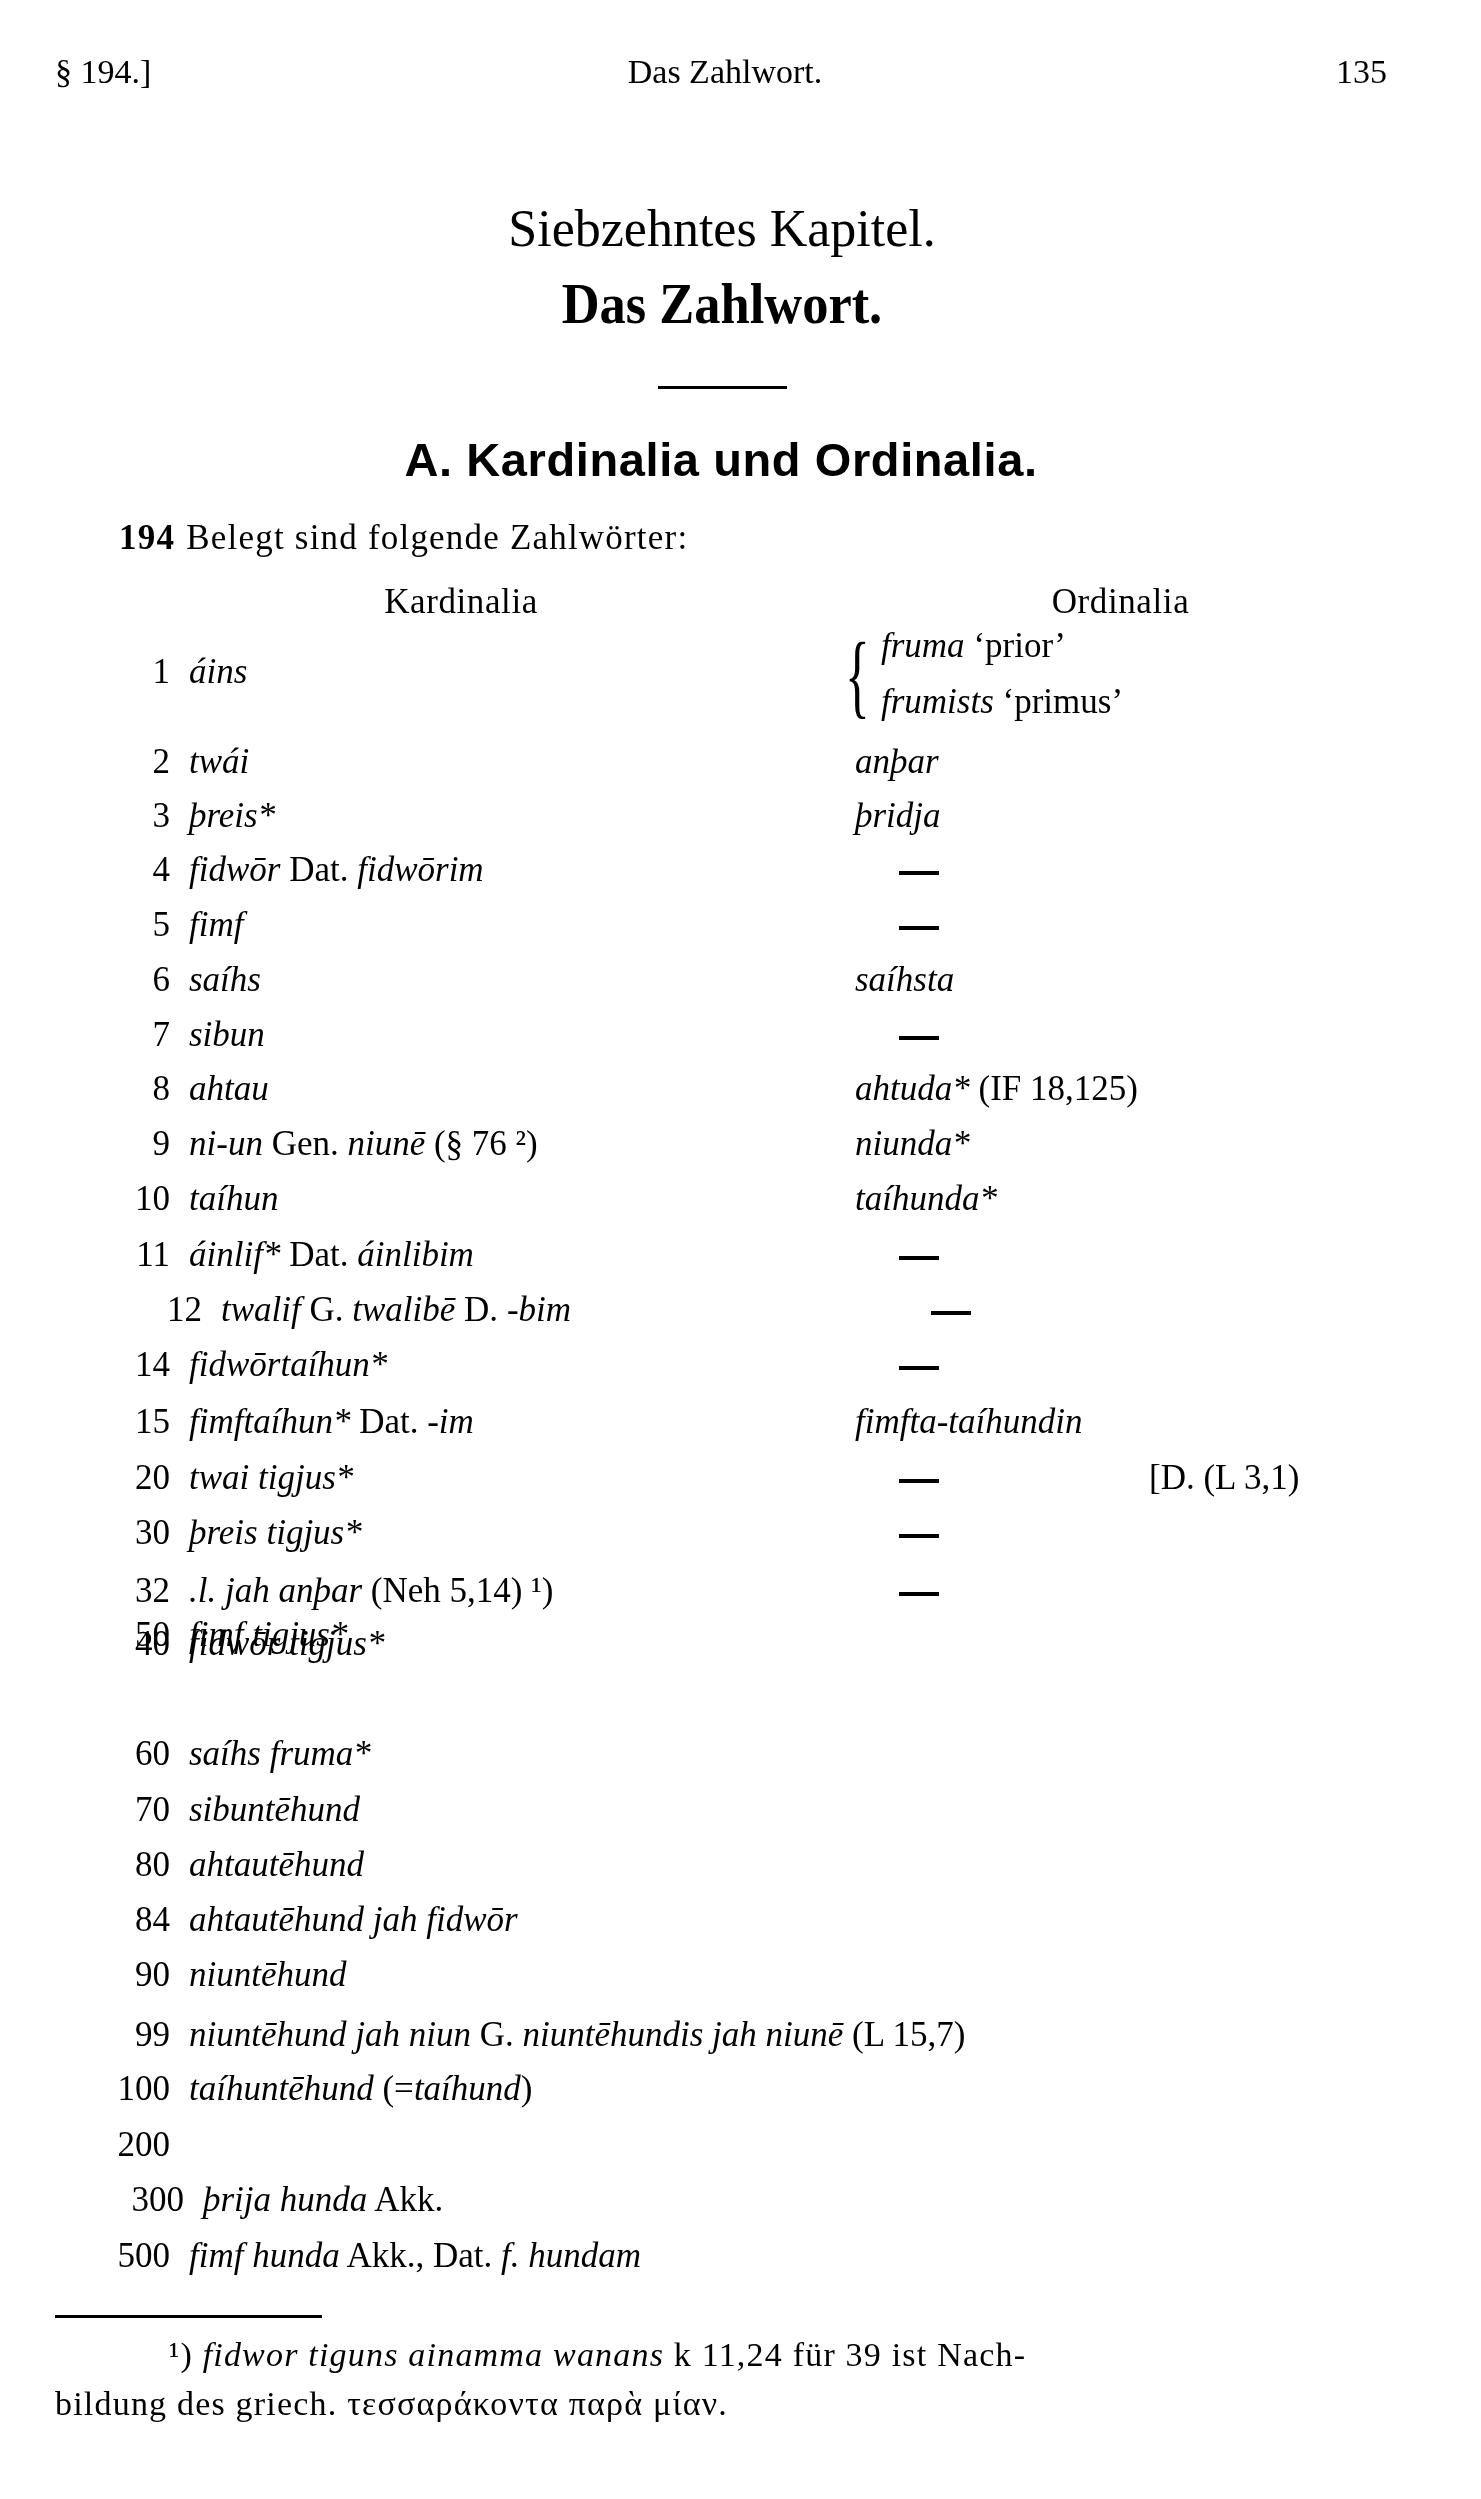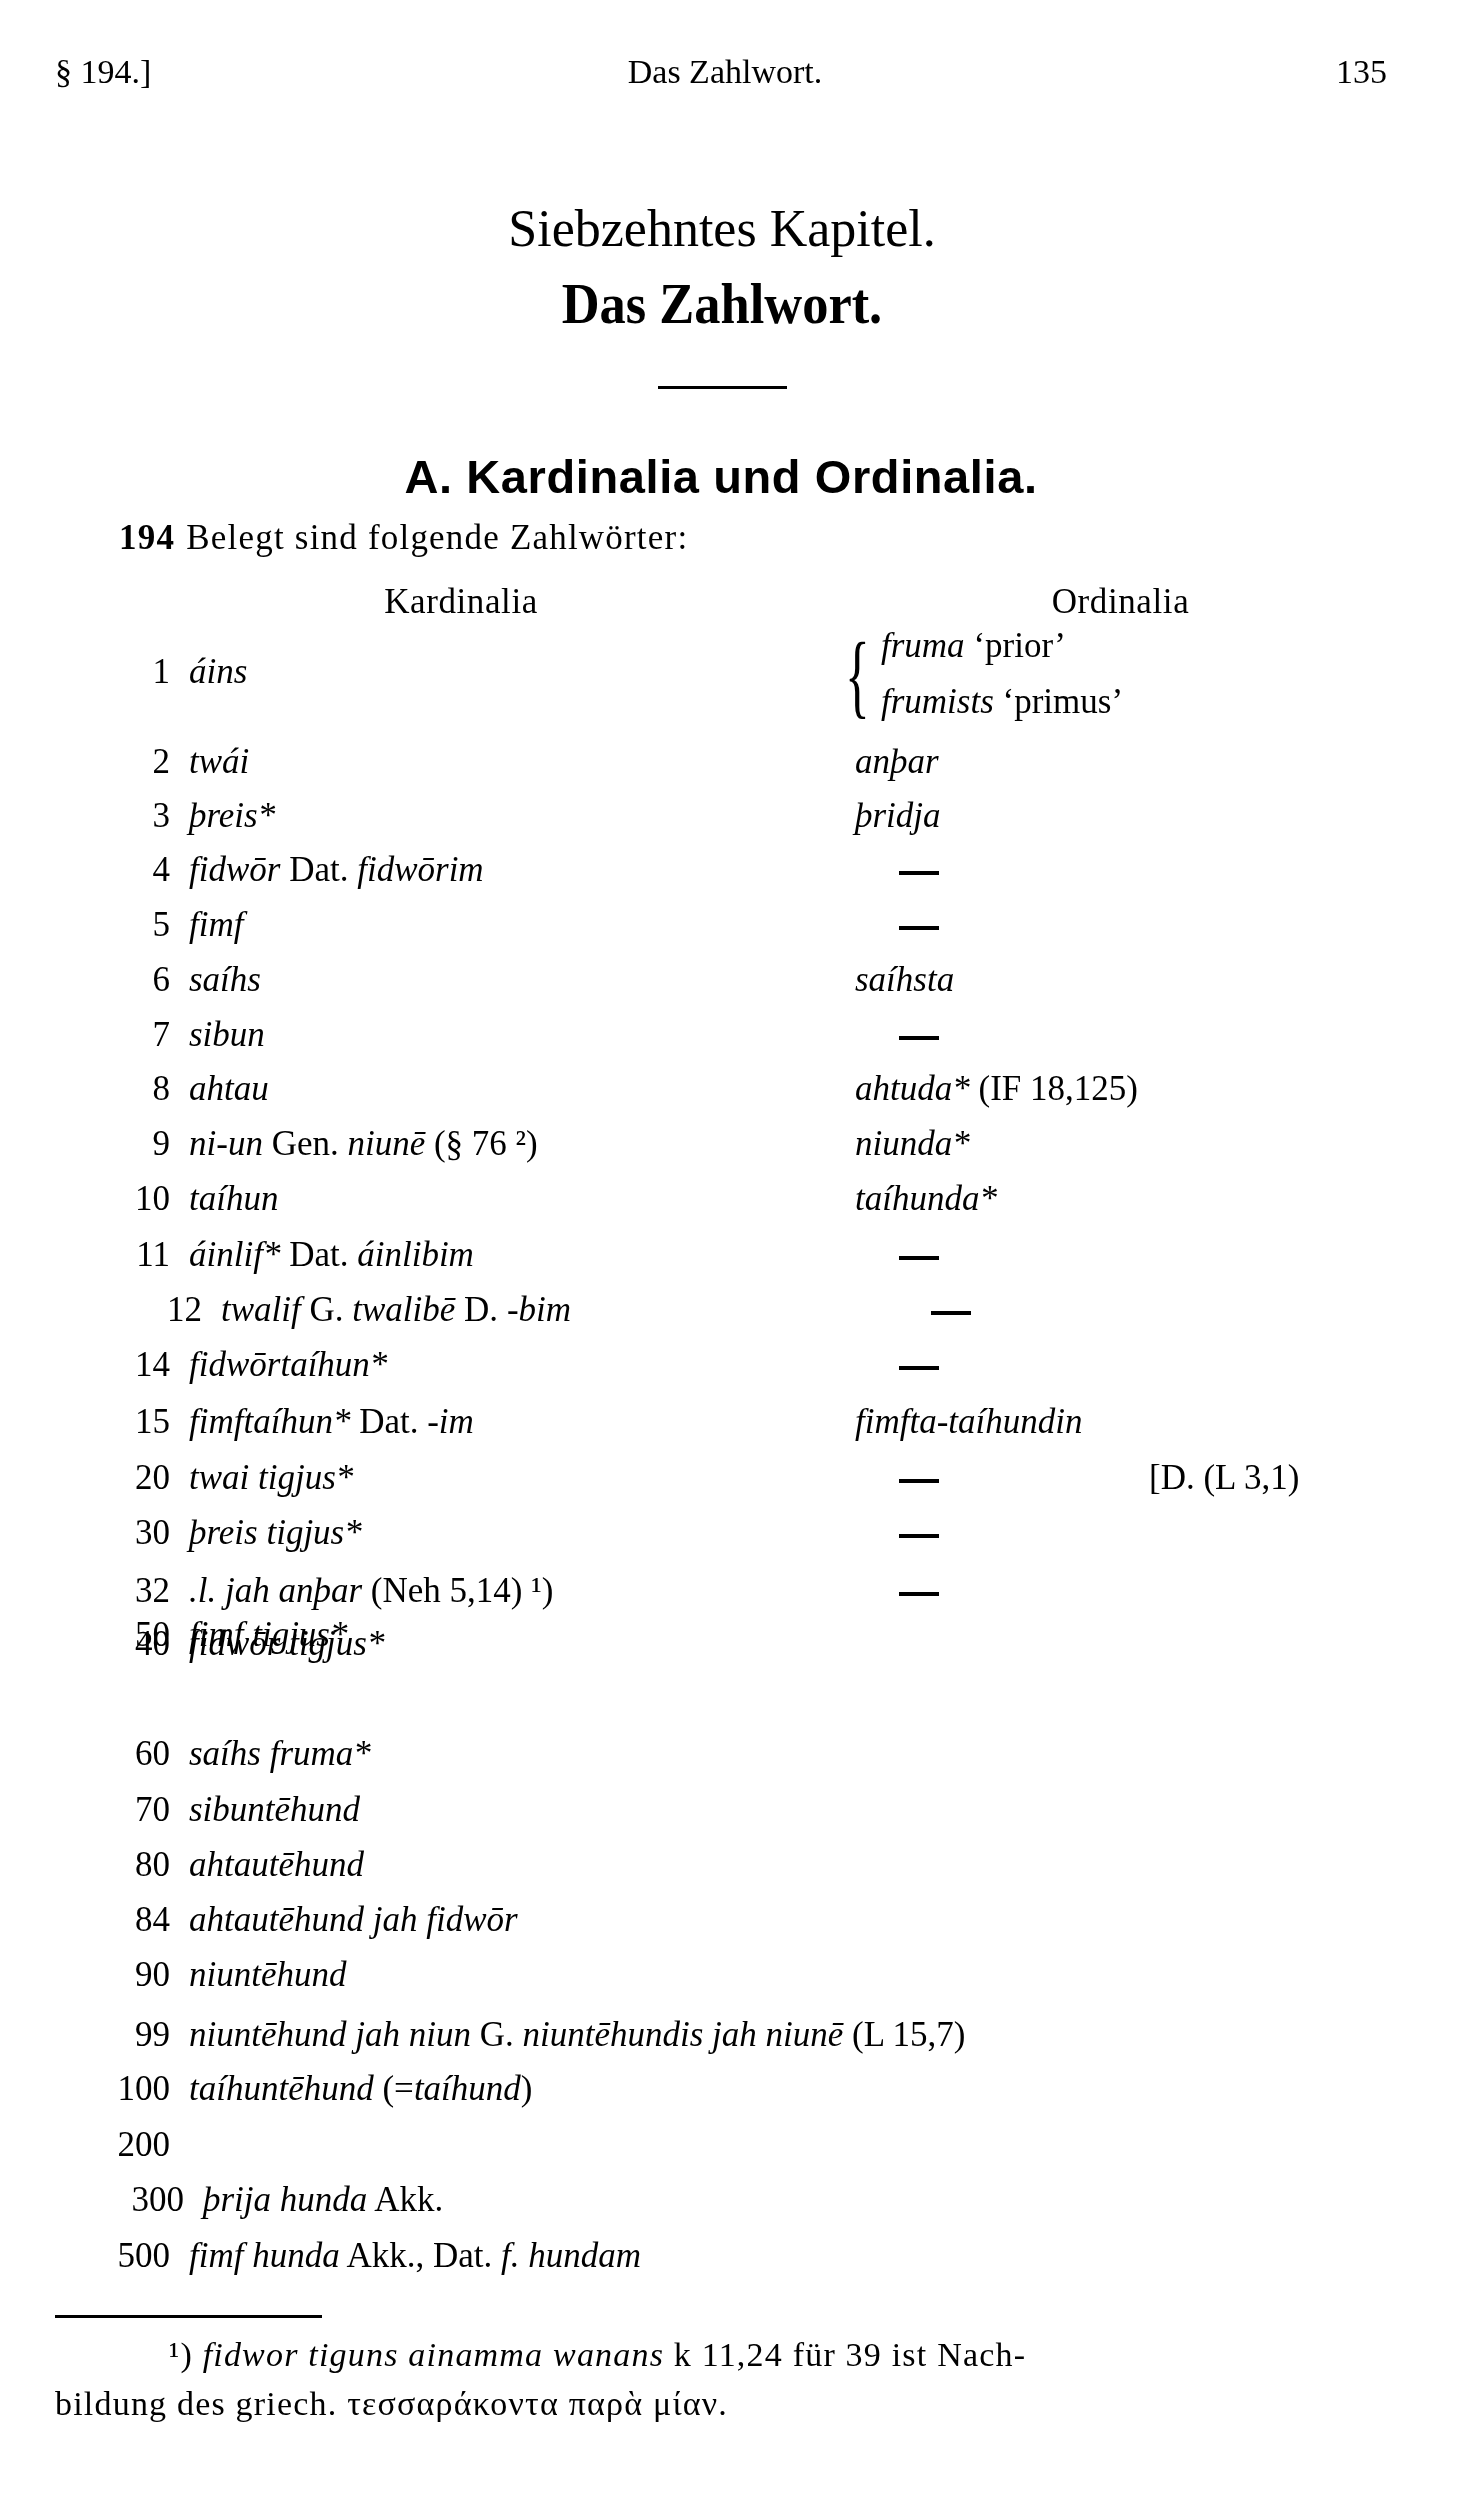--- a/index.html
+++ b/index.html
@@ -4,21 +4,21 @@
 <style>
   html, body { margin: 0; padding: 0; background: #ffffff; }
   body { width: 1481px; height: 2500px; position: relative; overflow: hidden;
          font-family: "Liberation Serif", "DejaVu Serif", serif; color: #000; }
   .abs { position: absolute; white-space: nowrap; line-height: 1; }
   .hdr { font-size: 34px; top: 55px; }
   .title1 { font-size: 52px; left: 0; width: 1444px; text-align: center; top: 203px; }
   .title2 { font-size: 57px; left: 0; width: 1444px; text-align: center; top: 275px; font-weight: bold; transform: scaleX(0.92); }
   .rule-top { position: absolute; left: 658px; top: 386px; width: 129px; height: 2.5px; background: #000; }
   .section { font-size: 47px; left: 0; width: 1442px; text-align: center; top: 436px;
-             font-family: "Liberation Sans", "DejaVu Sans", sans-serif; font-weight: bold; letter-spacing: 0.6px; margin-top: 17px; }
+             font-family: "Liberation Sans", "DejaVu Sans", sans-serif; font-weight: bold; letter-spacing: 0.6px; }
   .para { font-size: 35px; left: 119px; top: 520px; letter-spacing: 1.2px; }
   .para .num { font-weight: bold; margin-right: 11.2px; }
   .colhead { font-size: 35px; top: 584px; letter-spacing: 0.6px; }
   .row { position: absolute; left: 0; width: 1481px; height: 50px; font-size: 35px; line-height: 1; }
   .row .n { position: absolute; right: calc(1481px - 170px); text-align: right; white-space: nowrap; }
   .row .k { position: absolute; left: 189px; white-space: nowrap; }
   .row .o { position: absolute; left: 855px; white-space: nowrap; }
   .row .note { position: absolute; left: 1149px; white-space: nowrap; }
   .it { font-style: italic; }
   .dash { display: inline-block; width: 40px; height: 3.1px; background: #000; vertical-align: middle; margin-left: 44px; }

